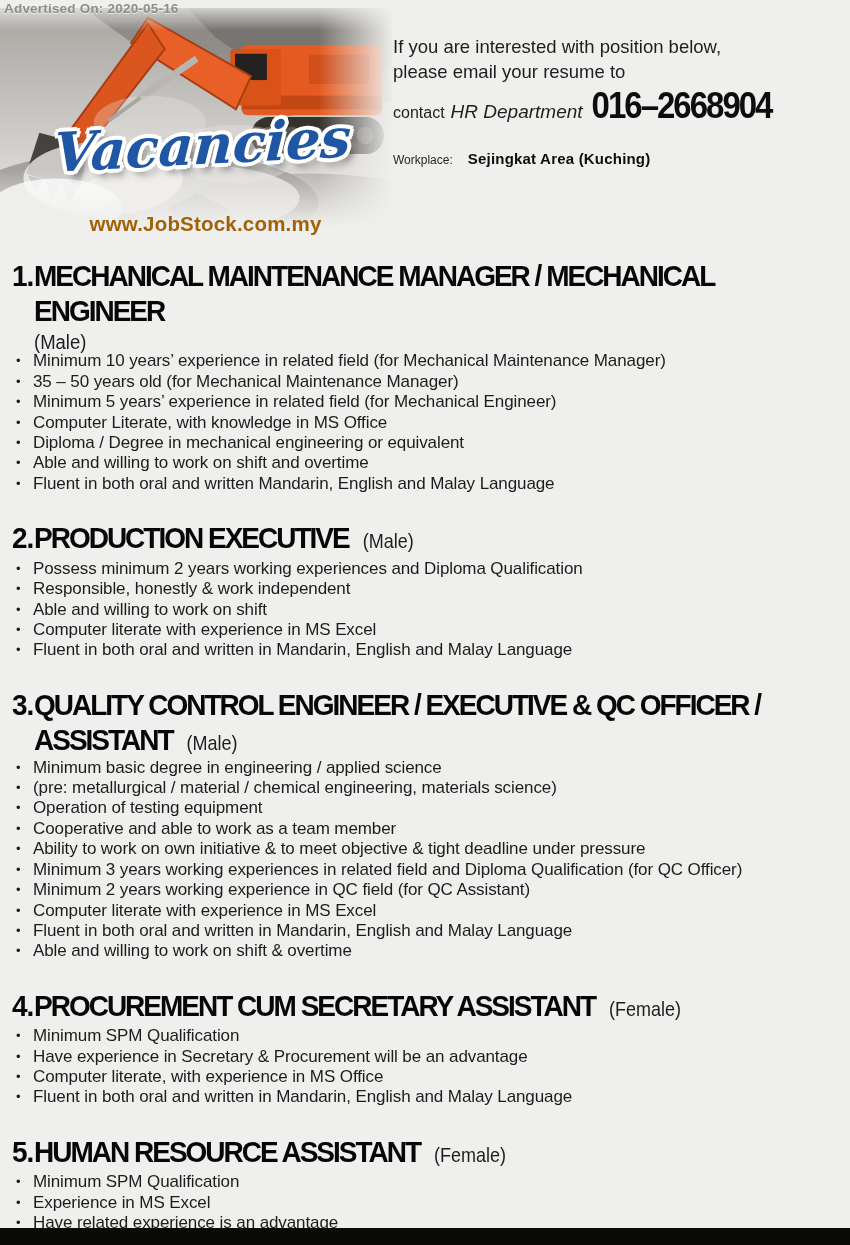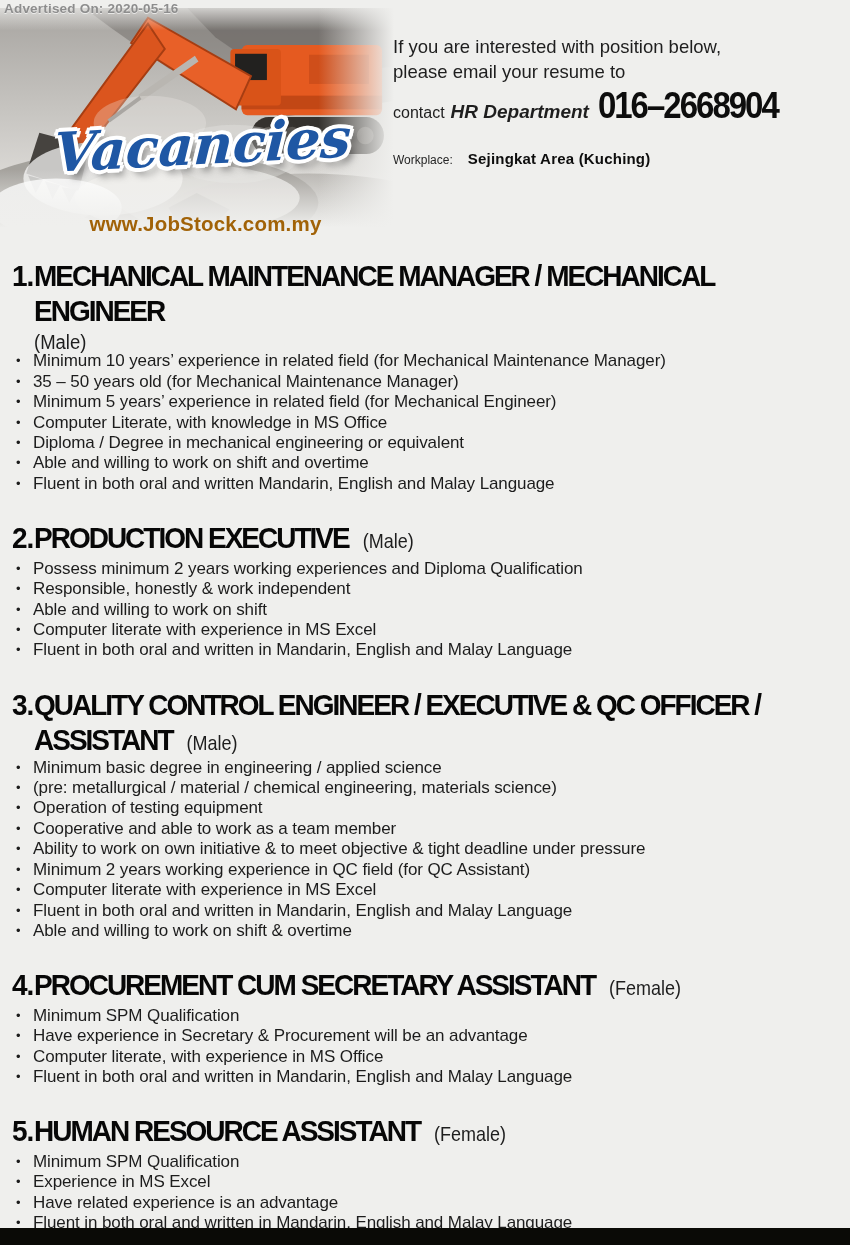--- a/index.html
+++ b/index.html
@@ -59,21 +59,21 @@
     font-size:18.5px;color:#1e1e1e;z-index:4;
   }
   .intro{line-height:25px;}
   .email-row{margin-top:8px;white-space:nowrap;}
   .email{
     font-size:31px;font-weight:700;color:var(--email-red);letter-spacing:-.3px;
   }
   .or{font-size:16px;color:#222;margin-left:9px;}
   .contact-row{margin-top:4px;display:flex;align-items:baseline;white-space:nowrap;}
   .contact-word{font-size:16px;}
-  .contact-dept{font-style:italic;font-weight:700;font-size:19px;margin-left:6px;}
+  .contact-dept{font-style:italic;font-weight:400;font-size:19px;margin-left:6px;}
   .phone{
     display:inline-block;margin-left:9px;
     font-size:33px;font-weight:700;letter-spacing:-2px;color:#0d0d0d;
     transform:scaleY(1.1);transform-origin:0 80%;
   }
   .workplace-row{margin-top:24px;display:flex;align-items:baseline;}
   .workplace-label{font-size:12px;color:#262626;}
   .workplace-value{font-size:15px;font-weight:700;margin-left:15px;color:#0d0d0d;letter-spacing:.2px;}
 
   
@@ -218,20 +218,21 @@
       <h2>
         <span class="num">3.</span>
         <span class="title">QUALITY CONTROL ENGINEER / EXECUTIVE &amp; QC OFFICER / ASSISTANT</span><span class="gender">(Male)</span>
       </h2>
       <ul class="bullets">
         <li>Minimum basic degree in engineering / applied science</li>
         <li>(pre: metallurgical / material / chemical engineering, materials science)</li>
         <li>Operation of testing equipment</li>
         <li>Cooperative and able to work as a team member</li>
         <li>Ability to work on own initiative &amp; to meet objective &amp; tight deadline under pressure</li>
+        <li>Minimum 3 years working experiences in related field and Diploma Qualification (for QC Officer)</li>
         <li>Minimum 2 years working experience in QC field (for QC Assistant)</li>
         <li>Computer literate with experience in MS Excel</li>
         <li>Fluent in both oral and written in Mandarin, English and Malay Language</li>
         <li>Able and willing to work on shift &amp; overtime</li>
       </ul>
     </section>
 
     <section class="job">
       <h2>
         <span class="num">4.</span>

